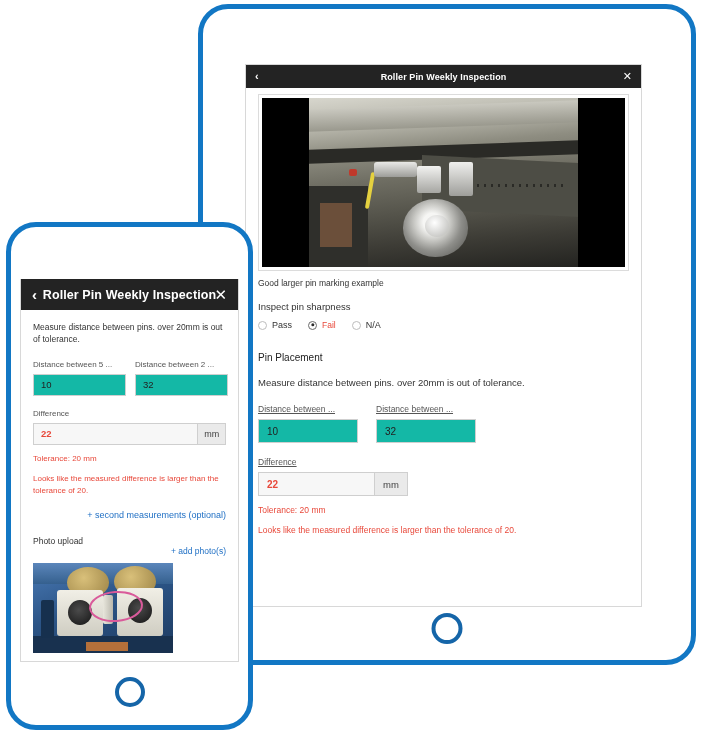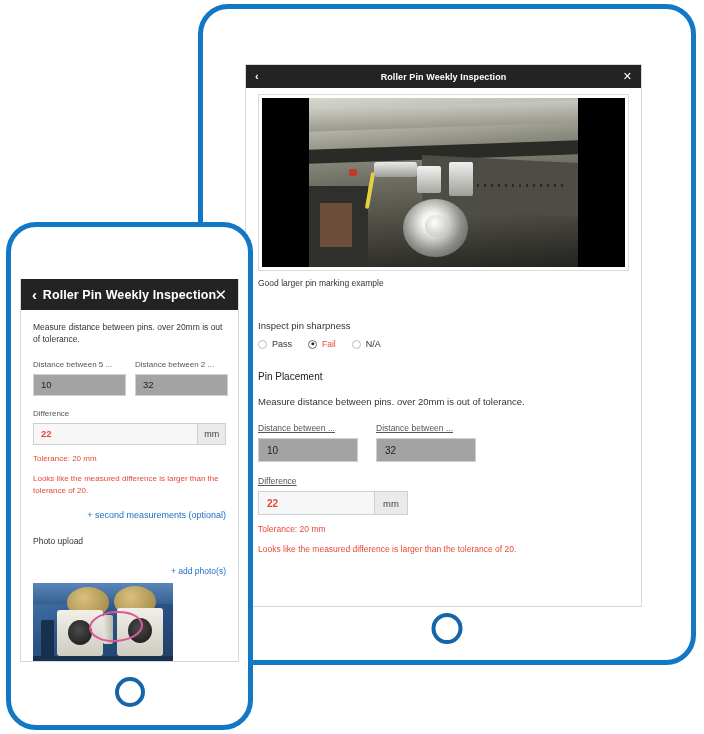--- a/index.html
+++ b/index.html
@@ -57,21 +57,21 @@
   #phone .tb-close{font-size:15px;}
   .body-pad-p{padding:11px 12px 0 12px;}
 
   .field-label{color:#555555;}
   .sect-title{color:#222222;}
   .helper{color:#333333;}
   .err{color:#e8483a;}
   .link{color:#1f6fc4;cursor:pointer;text-align:right;}
 
   .txtinput{
-    box-sizing:border-box;background:#a3a3a3;border:1px solid #cfcfcf;
+    box-sizing:border-box;background:#14b8a6;border:1px solid #cfcfcf;
     display:flex;align-items:center;color:#222;
   }
   .txtinput.warn{color:#e8483a;font-weight:bold;}
 
   .unit-group{display:flex;}
   .unit-addon{
     box-sizing:border-box;background:#eaeaea;border:1px solid #cfcfcf;border-left:none;
     display:flex;align-items:center;justify-content:center;color:#444;
   }
 
@@ -184,21 +184,21 @@
           <div class="mp-metal-a"></div>
           <div class="mp-metal-b"></div>
           <div class="mp-metal-c"></div>
           <div class="mp-hub"></div>
           <div class="mp-hub2"></div>
         </div>
       </div>
     </div>
     <div class="caption">Good larger pin marking example</div>
 
-    <div style="font-size:9.5px;color:#333;margin:32px 0 0 12px;">Inspect pin sharpness</div>
+    <div style="font-size:9.5px;color:#333;margin:13px 0 0 12px;">Inspect pin sharpness</div>
     <div class="radio-row">
       <span class="radio-opt">
         <span class="radio-dot"></span>
         <span>Pass</span>
       </span>
       <span class="radio-opt">
         <span class="radio-dot on"></span>
         <span class="err" style="font-weight:normal;">Fail</span>
       </span>
       <span class="radio-opt" style="margin-right:0;">
@@ -267,21 +267,21 @@
           <div class="unit-addon">mm</div>
         </div>
         <div class="err" style="margin-top:8px;">Tolerance:  20   mm</div>
         <div class="err" style="margin-top:8px;width:190px;">Looks like the measured difference is larger than the tolerance of 20.</div>
       </div>
 
       <div class="link" style="font-size:9px;margin-top:13px;">+ second measurements (optional)</div>
 
       <div style="margin-top:16px;">
         <div style="font-size:8.5px;color:#333;">Photo upload</div>
-        <div class="link" style="font-size:8.5px;margin-top:20px;">+ add photo(s)</div>
+        <div class="link" style="font-size:8.5px;margin-top:0;">+ add photo(s)</div>
 
         <div style="margin-top:7px;width:140px;height:90px;overflow:hidden;">
           <div class="roller-photo">
             <div class="rp-blue2"></div>
             <div class="rp-topband2"></div>
             <div class="rp-roll rp-brass1"></div>
             <div class="rp-roll rp-brass2"></div>
             <div class="rp-darkbot"></div>
             <div class="rp-orange"></div>
             <div class="rp-shadowL"></div>

